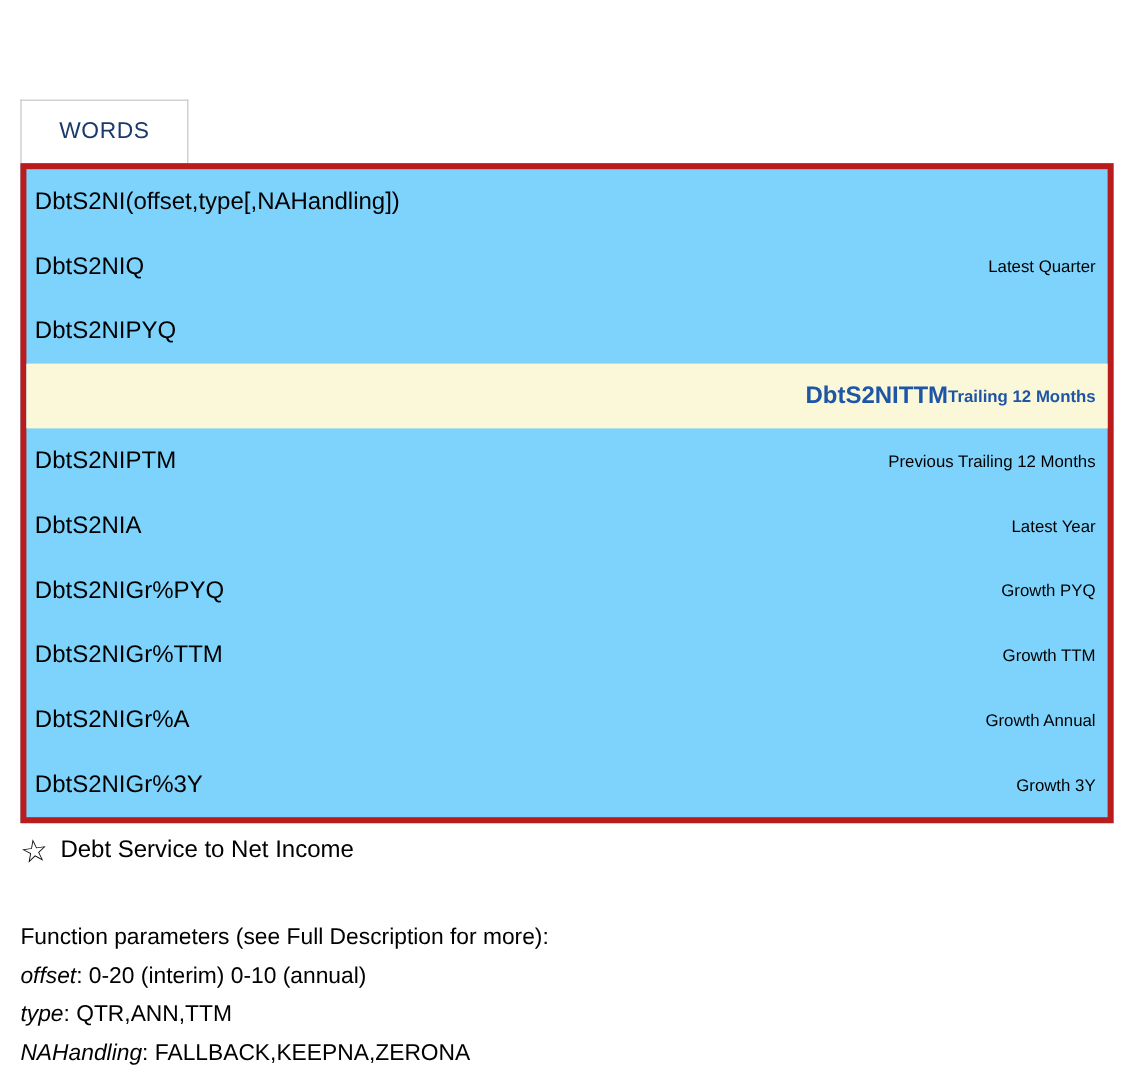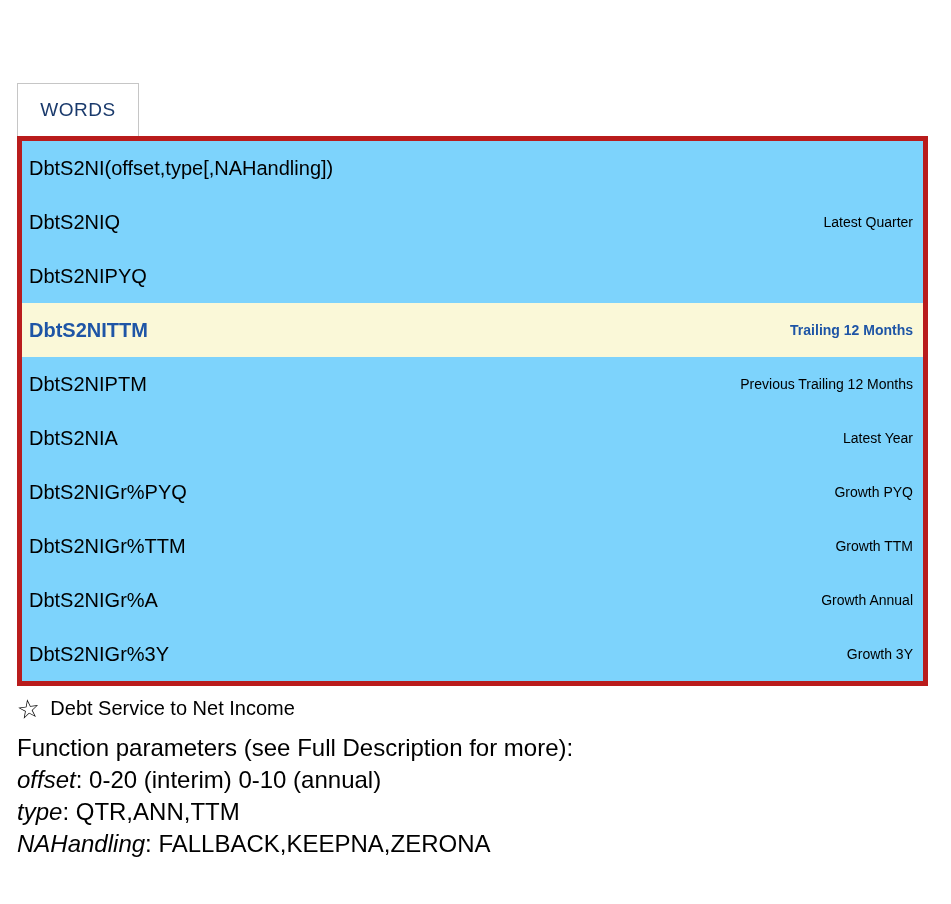--- a/index.html
+++ b/index.html
@@ -14,21 +14,21 @@
   }
   .wrap {
     position: absolute;
     left: 17px;
     top: 83px;
     width: 911px;
   }
   
   .tab {
     box-sizing: border-box;
-    width: 122px;
+    width: 140px;
     height: 53px;
     border: 1px solid #c6c6c6;
     border-bottom: none;
     background: #ffffff;
     display: flex;
     align-items: center;
     justify-content: center;
     font-size: 19px;
     color: #1a3a6c;
     letter-spacing: 0.5px;
@@ -56,20 +56,21 @@
     font-size: 20px;
     white-space: nowrap;
   }
   .row .fdesc {
     font-size: 14px;
     white-space: nowrap;
     text-align: right;
   }
   .row.highlight {
     background: #faf8d8;
+    justify-content: flex-end;
   }
   .row.highlight .fname,
   .row.highlight .fdesc {
     color: #1e55a6;
     font-weight: bold;
   }
   
   .factor-line {
     margin-top: 11px;
     display: flex;
@@ -78,22 +79,22 @@
   }
   .star {
     font-size: 26px;
     line-height: 20px;
     margin-right: 10px;
     display: inline-block;
     transform: rotate(-8deg);
     cursor: pointer;
   }
   .params {
-    margin-top: 12px;
-    font-size: 24px;
+    margin-top: 46px;
+    font-size: 19px;
     line-height: 32px;
   }
   .params .term { font-style: italic; }
 </style>
 </head>
 <body>
 
 <div class="wrap">
 
   <div class="tab">

